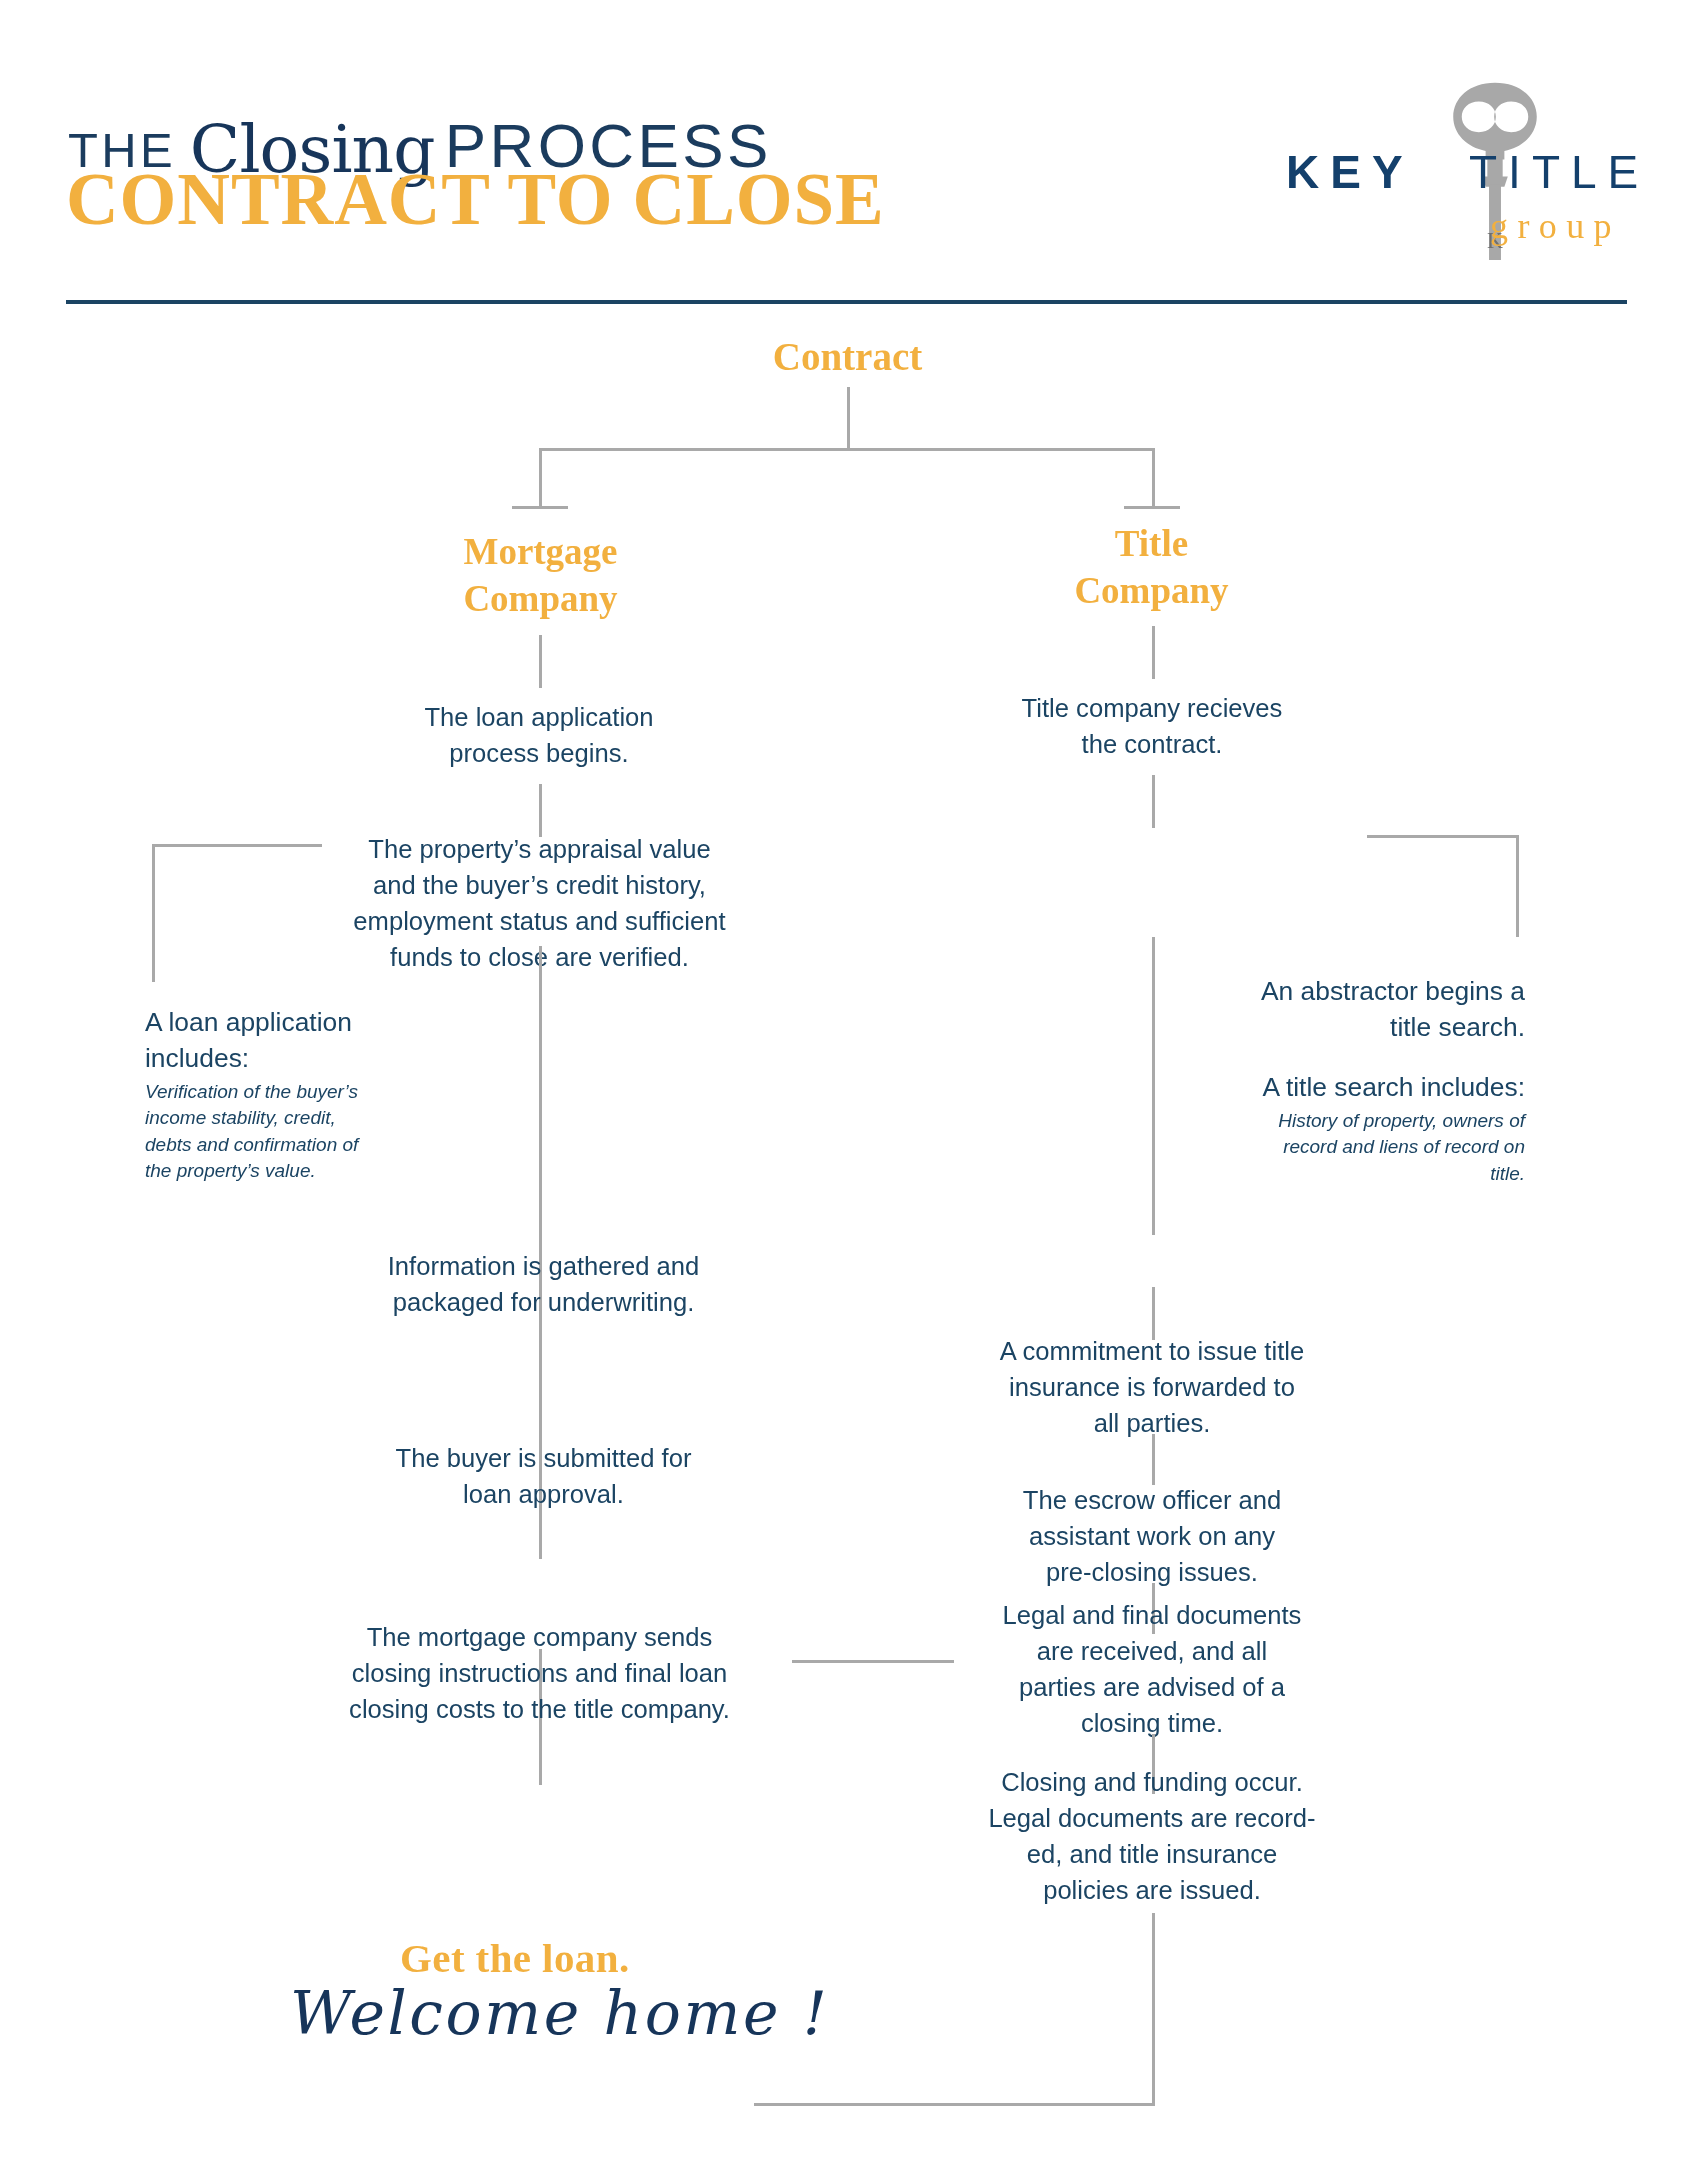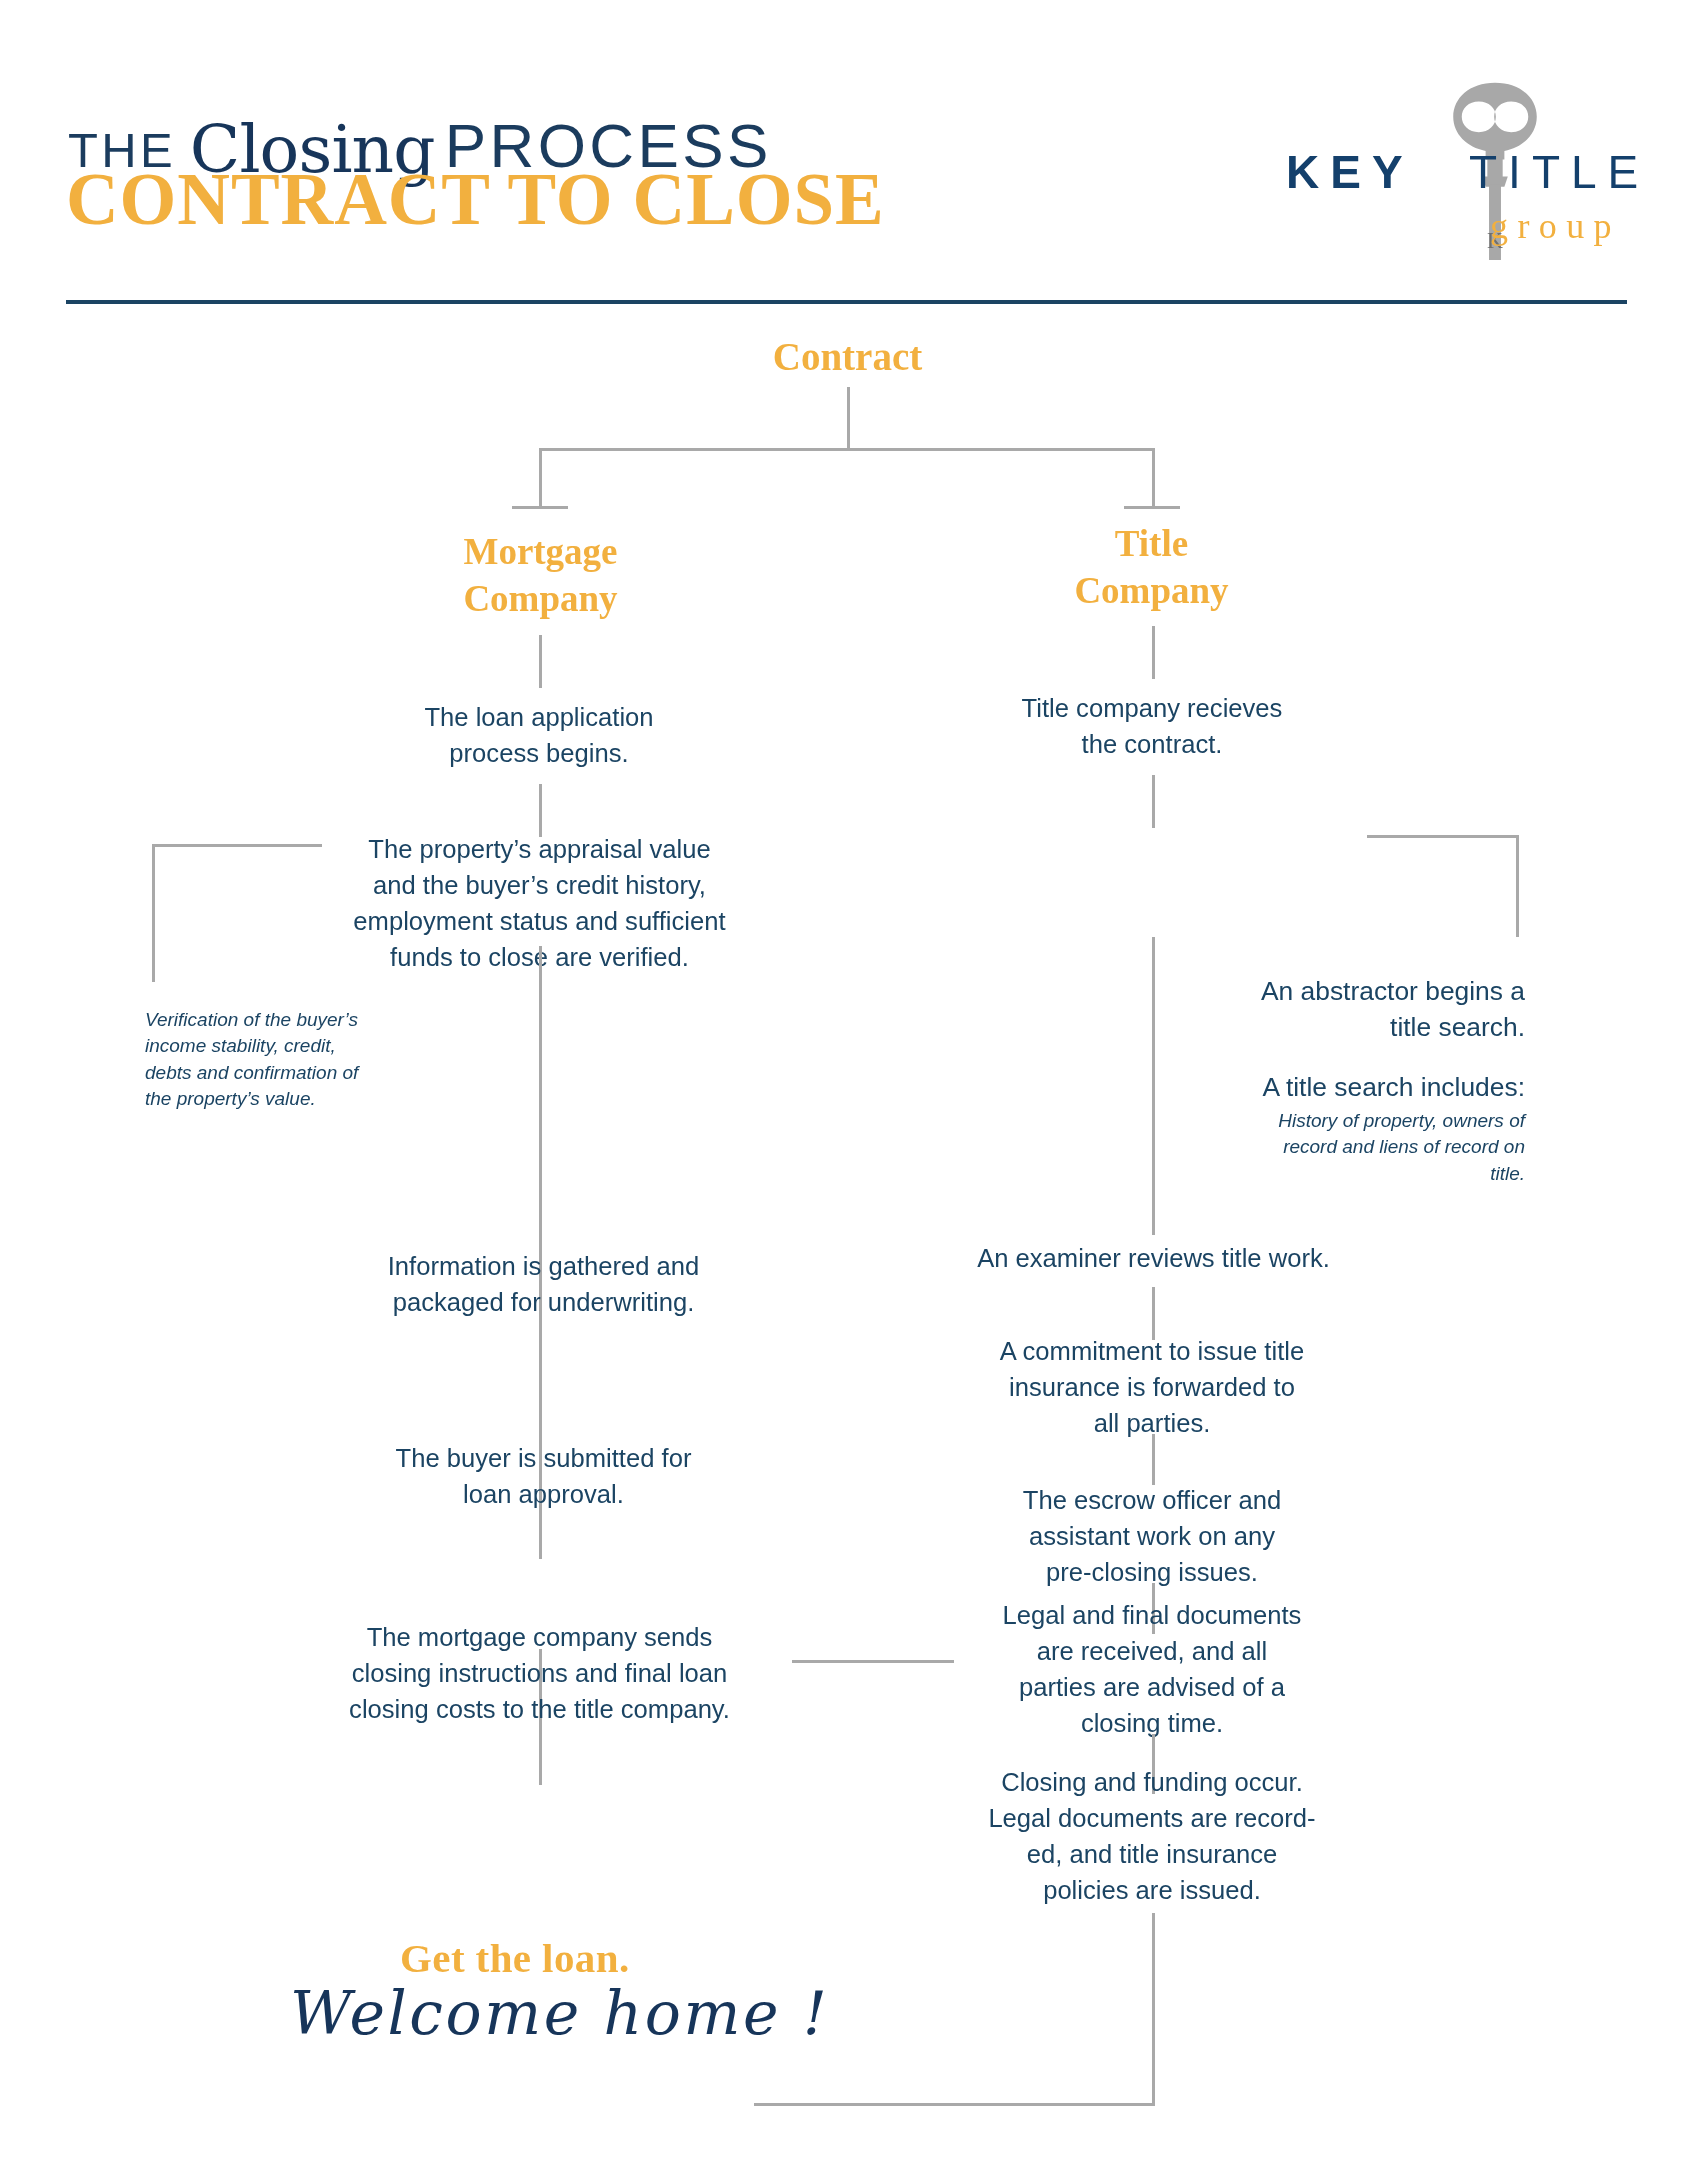--- a/index.html
+++ b/index.html
@@ -136,20 +136,21 @@
   <div class="node" style="left:326px;top:375px;width:426px;">The loan application<br>process begins.</div>
 
   <div class="conn conn-v" style="left:539px;top:460px;height:53px;"></div>
 
   <div class="node" style="left:307px;top:507px;width:465px;">The property’s appraisal value<br>and the buyer’s credit history,<br>employment status and sufficient<br>funds to close are verified.</div>
 
   <div class="conn conn-h" style="left:152px;top:520px;width:170px;"></div>
   <div class="conn conn-v" style="left:152px;top:520px;height:138px;"></div>
 
   <div class="side-box" style="left:145px;top:680px;width:290px;text-align:left;">
+    <div class="side-head">A loan application<br>includes:</div>
     <div class="side-sub">Verification of the buyer’s<br>income stability, credit,<br>debts and confirmation of<br>the property’s value.</div>
   </div>
 
   <div class="conn conn-v" style="left:539px;top:622px;height:613px;"></div>
 
   <div class="node" style="left:335px;top:924px;width:417px;">Information is gathered and<br>packaged for underwriting.</div>
 
   <div class="conn conn-v" style="left:539px;top:1325px;height:136px;"></div>
 
   <div class="node" style="left:307px;top:1295px;width:465px;">The mortgage company sends<br>closing instructions and final loan<br>closing costs to the title company.</div>
@@ -169,21 +170,20 @@
   <div class="conn conn-v" style="left:1516px;top:511px;height:102px;"></div>
 
   <div class="side-box" style="left:1210px;top:649px;width:315px;text-align:right;">
     <div class="side-head">An abstractor begins a<br>title search.</div>
     <div class="side-head" style="margin-top:24px;">A title search includes:</div>
     <div class="side-sub">History of property, owners of<br>record and liens of record on<br>title.</div>
   </div>
 
   <div class="conn conn-v" style="left:1152px;top:613px;height:298px;"></div>
 
-  <div class="node" style="left:928px;top:916px;width:451px;">An examiner reviews title work.</div>
 
   <div class="conn conn-v" style="left:1152px;top:963px;height:53px;"></div>
 
   <div class="node" style="left:956px;top:1009px;width:392px;">A commitment to issue title<br>insurance is forwarded to<br>all parties.</div>
 
   <div class="conn conn-v" style="left:1152px;top:1110px;height:51px;"></div>
 
   <div class="node" style="left:956px;top:1158px;width:392px;">The escrow officer and<br>assistant work on any<br>pre-closing issues.</div>
 
   <div class="conn conn-v" style="left:1152px;top:1259px;height:51px;"></div>

